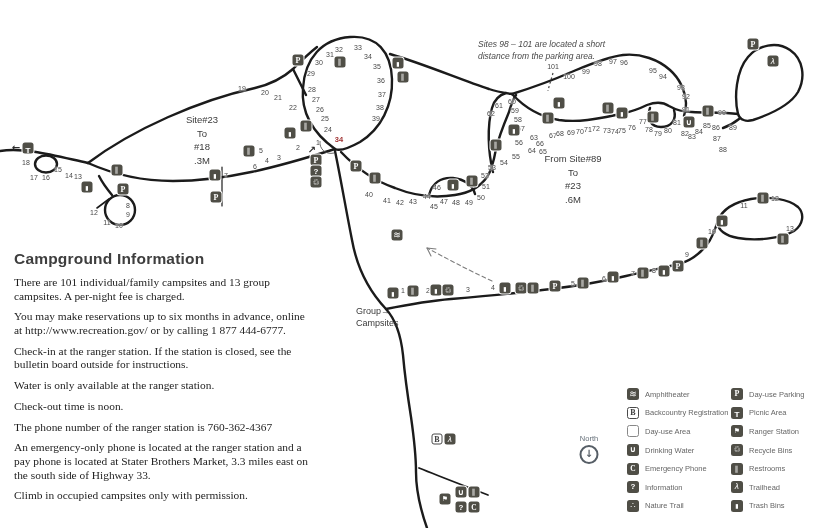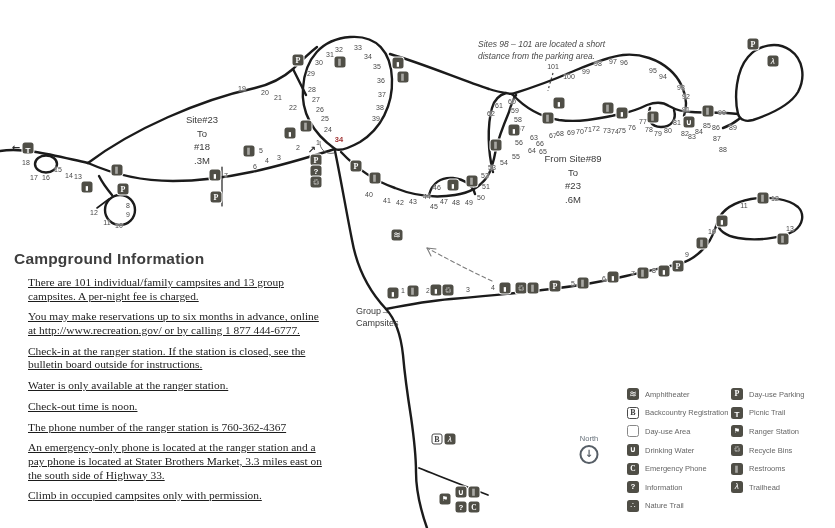--- a/index.html
+++ b/index.html
@@ -30,22 +30,22 @@
        width:9px;height:9px;font:bold 8px/9px "Liberation Serif",serif;box-shadow:none;}
   .mic.i-dayuse-area{background:#fff;border:1.4px solid #888;width:9px;height:9px;box-shadow:none;}
   .mic.i-arrow-left,.mic.i-arrow-ne{background:none;box-shadow:none;color:#2c2c2c;
        width:auto;height:auto;font:bold 10px/10px "DejaVu Sans",sans-serif;}
   .note{position:absolute;font:9.5px/13.5px "Liberation Sans",sans-serif;color:#3a3a3a;white-space:nowrap;}
   .note.center{transform:translateX(-50%);text-align:center;}
   .note.italic{font-style:italic;font-size:8.5px;line-height:12px;color:#4a4a4a;}
   .note.tight{font-size:9px;line-height:11.5px;}
   #info-title{position:absolute;left:14px;top:250px;
        font:bold 15.5px "Liberation Sans",sans-serif;color:#3e3e3e;letter-spacing:.2px;text-align:center;}
-  #info-paragraphs{position:absolute;left:28px;top:276px;width:300px;
-       font:11.4px/1.2 "Liberation Serif",serif;color:#1d1d1d;text-decoration:underline;}
+  #info-paragraphs{position:absolute;left:14px;top:276px;width:300px;
+       font:11.4px/1.2 "Liberation Serif",serif;color:#1d1d1d;}
   #info-paragraphs p{margin:0 0 7px 0;}
   .legend{position:absolute;top:385px;}
   #legend-col-1{left:627px;width:103px;}
   #legend-col-2{left:731px;width:100px;}
   .lrow{display:flex;align-items:center;height:18.6px;}
   .lrow .mic{position:static;transform:none;flex:0 0 auto;display:inline-block;
        width:12px;height:12px;line-height:12px;}
   .lrow .mic.i-backcountry,.lrow .mic.i-dayuse-area{width:10px;height:10px;line-height:10px;}
   .llabel{margin-left:6px;font:7.5px "Liberation Sans",sans-serif;color:#666;white-space:nowrap;}
   .north{position:absolute;left:589px;top:434px;transform:translateX(-50%);
@@ -331,37 +331,41 @@
         <span class="llabel">Nature Trail</span>
       </div>
     </div>
   <div class="legend" id="legend-col-2">
       <div class="lrow">
         <span class="mic i-parking">P</span>
         <span class="llabel">Day-use Parking</span>
       </div>
       <div class="lrow">
         <span class="mic i-picnic">╥</span>
-        <span class="llabel">Picnic Trail</span>
+        <span class="llabel">Picnic Area</span>
       </div>
       <div class="lrow">
         <span class="mic i-ranger">⚑</span>
         <span class="llabel">Ranger Station</span>
       </div>
       <div class="lrow">
         <span class="mic i-recycle">♲</span>
         <span class="llabel">Recycle Bins</span>
       </div>
       <div class="lrow">
         <span class="mic i-restroom">‖</span>
         <span class="llabel">Restrooms</span>
       </div>
       <div class="lrow">
         <span class="mic i-trailhead">λ</span>
         <span class="llabel">Trailhead</span>
+      </div>
+      <div class="lrow">
+        <span class="mic i-trash">▮</span>
+        <span class="llabel">Trash Bins</span>
       </div>
     </div>
 
   <div class="north">
     <div>North</div>
     <div class="north-circle">↓</div>
   </div>
 
 </div>
 

